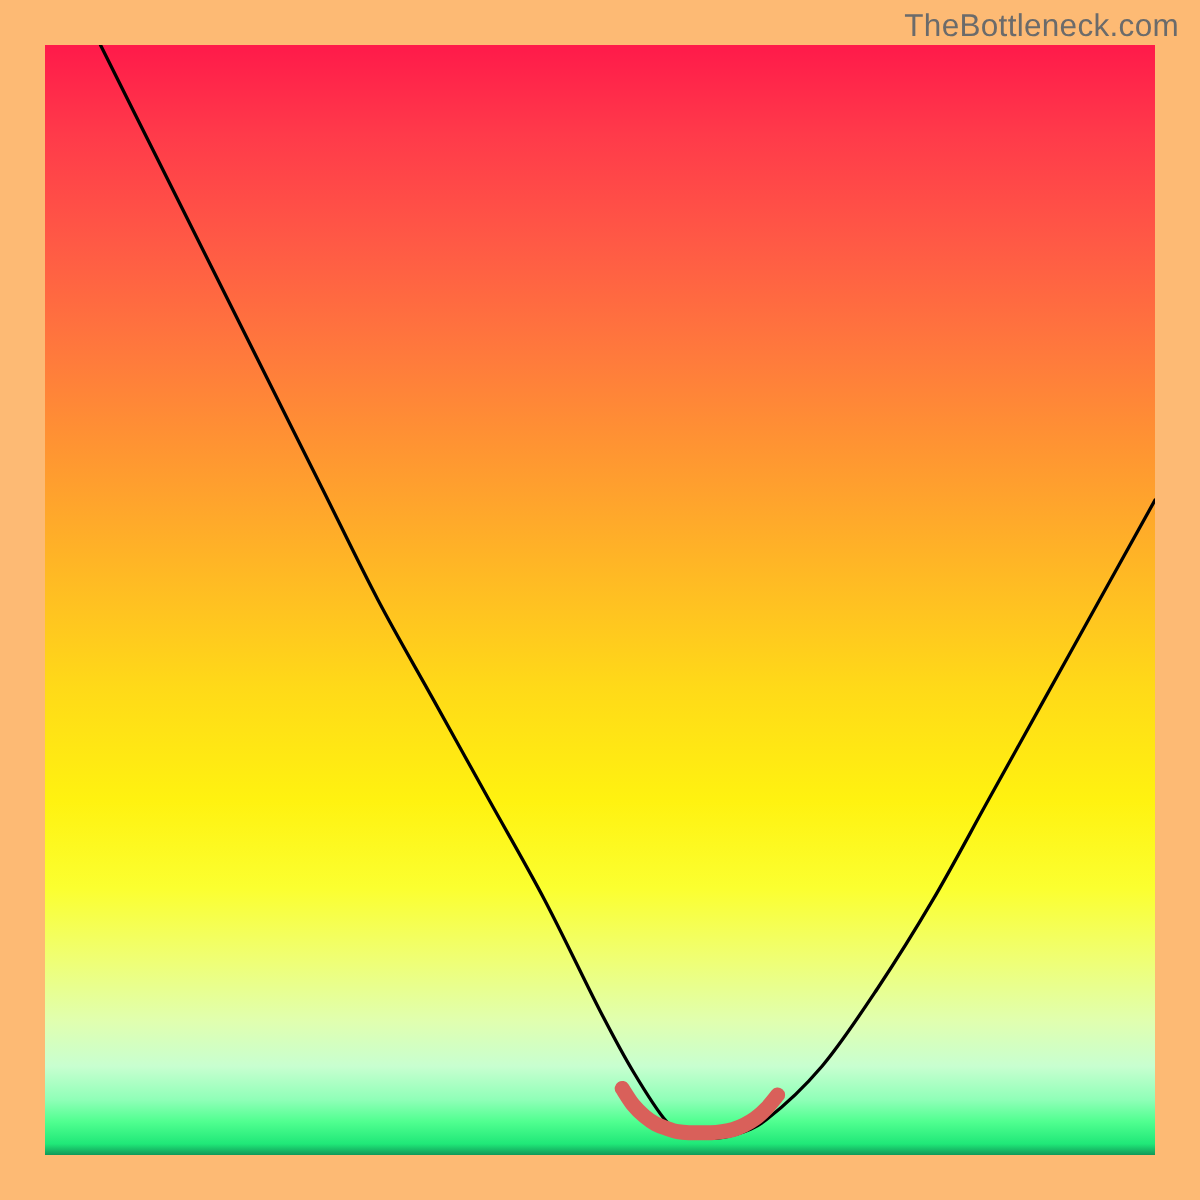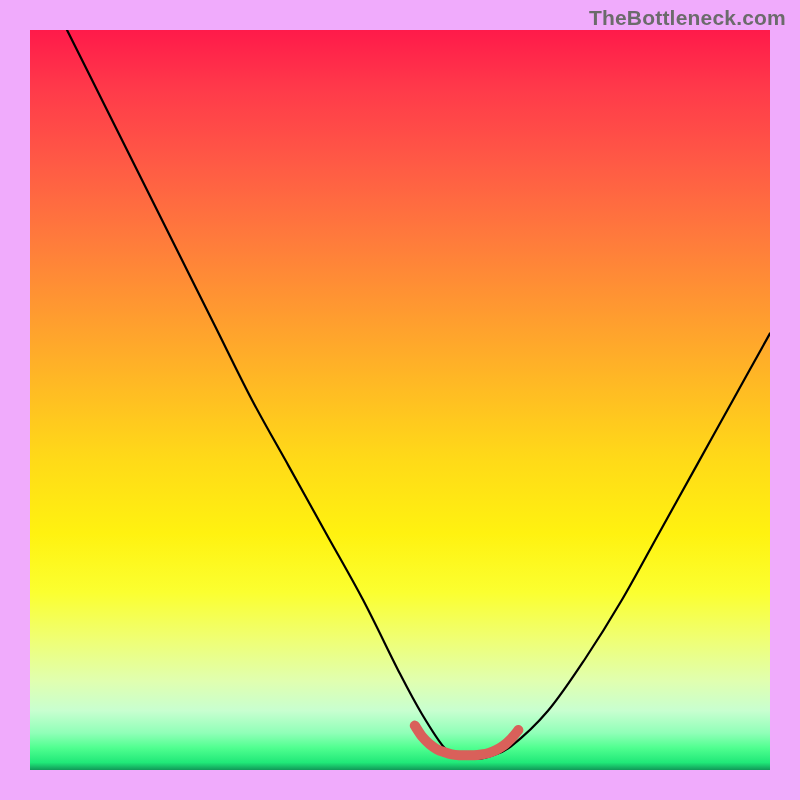--- a/index.html
+++ b/index.html
@@ -1,22 +1,21 @@
 <!DOCTYPE html>
 <html><head>
 <meta charset="utf-8">
 <style>
   * { margin: 0; padding: 0; box-sizing: border-box; }
   html, body { width: 800px; height: 800px; overflow: hidden; }
   .chart-container {
     position: relative;
     width: 800px;
     height: 800px;
-    background: #f0abfc;
-    font-weight: bold;
+    background: #fdba74;
   }
   .plot-area {
     position: absolute;
     left: 30px;
     top: 30px;
     width: 740px;
     height: 740px;
     background: linear-gradient(to bottom,
       #ff1a4a 0%,
       #ff3a4a 8%,

